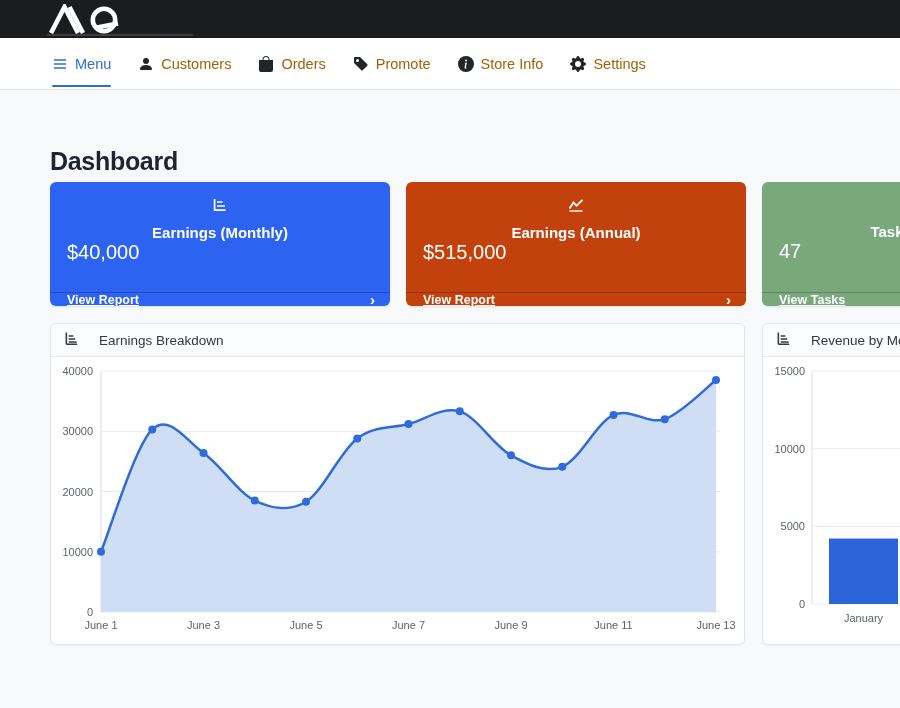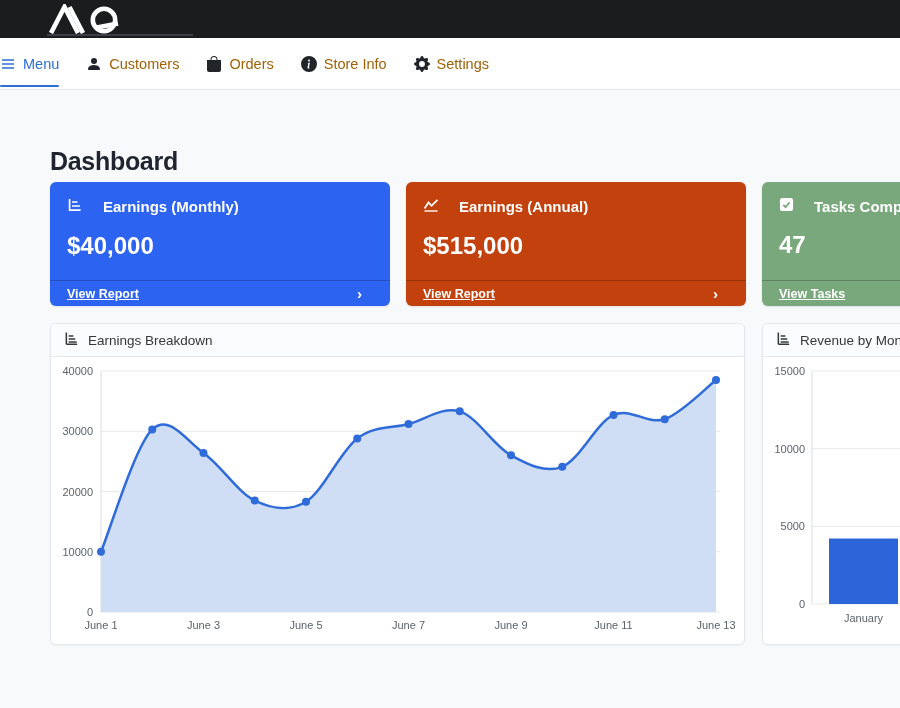--- a/index.html
+++ b/index.html
@@ -15,21 +15,21 @@
     height: 38px; background: #1b1c1e; position: relative;
   }
   .logo-wrap { position: absolute; left: 48px; top: 4px; }
   .logo-underline {
     position: absolute; left: 47px; top: 34px; width: 146px; height: 2px;
     background: #3c3d42;
   }
   
   .navbar {
     height: 52px; background: #ffffff; border-bottom: 1px solid #e4e6e8;
-    display: flex; align-items: stretch; gap: 27px;
+    display: flex; align-items: stretch; padding-left: 52px; gap: 27px;
   }
   .nav-item {
     display: flex; align-items: center; gap: 7px; cursor: pointer;
     font-size: 14.5px; color: #a16207; position: relative;
   }
   .nav-item .nicon { display: flex; align-items: center; }
   .nav-item.active { color: var(--accent); }
   .nav-item.active::after {
     content: ""; position: absolute; left: 0; right: 0; bottom: 2px;
     height: 2px; background: var(--accent); border-radius: 1px;
@@ -41,44 +41,44 @@
     color: #1f2430; letter-spacing: -0.3px;
   }
   
   .cards-row { display: flex; gap: 16px; margin-top: 6px; width: 1200px; }
   .stat-card {
     width: 340px; height: 124px; border-radius: 6px; color: #fff;
     position: relative; box-shadow: 0 1px 2px rgba(0,0,0,.10);
     flex: none;
   }
   .stat-card .card-top { padding: 15px 17px 0 17px; }
-  .card-title { display: flex; align-items: center; gap: 20px;
-    font-size: 15px; font-weight: 700; }
-  .card-value { font-size: 24px; font-weight: 700; margin-top: 16px; }
+  .card-title { display: flex; align-items: center; gap: 8px;
+    font-size: 15px; font-weight: 700; flex-direction: column; }
+  .card-value { font-size: 20px; font-weight: 400; }
   .card-footer {
-    position: absolute; left: 0; right: 0; bottom: 0; height: 26px;
+    position: absolute; left: 0; right: 0; bottom: 0; height: 14px;
     border-top: 1px solid rgba(0,0,0,.22);
     display: flex; align-items: center; justify-content: space-between;
-    padding: 0 28px 0 17px;
+    padding: 0 15px 0 17px;
   }
   .card-link {
     color: #fff; font-size: 12.5px; font-weight: 700;
     text-decoration: underline; cursor: pointer;
   }
   .card-chevron { font-size: 15px; line-height: 1; color: #fff; font-weight: 700; }
   
   .charts-row { display: flex; gap: 17px; margin-top: 17px; width: 1200px; }
   .chart-card {
     background: #fff; border: 1px solid #e3e6ea; border-radius: 6px;
     flex: none; overflow: hidden; box-shadow: 0 1px 2px rgba(0,0,0,.04);
   }
   .chart-card.left  { width: 695px; height: 322px; }
   .chart-card.right { width: 400px; height: 322px; }
   .chart-header {
-    height: 33px; display: flex; align-items: center; gap: 9px;
+    height: 33px; display: flex; align-items: center; gap: 20px;
     padding: 0 13px; background: #fbfcfd; border-bottom: 1px solid #e7e9ec;
     font-size: 13.5px; color: #33383d;
   }
   .chart-body { height: 288px; }
   .chart-svg text { font-family: "Liberation Sans", sans-serif; font-size: 11px; fill: #5d6368; }
 </style>
 </head>
 <body>
 
 <div class="topbar">
@@ -114,20 +114,28 @@
     </span>
     <span>Customers</span>
   </div>
   <div class="nav-item">
     <span class="nicon">
       <svg width="16" height="16" viewBox="0 0 16 16" fill="#212529">
           <path d="M8 1a2.5 2.5 0 0 1 2.5 2.5V4h-5v-.5A2.5 2.5 0 0 1 8 1zm3.5 3v-.5a3.5 3.5 0 1 0-7 0V4H1v10a2 2 0 0 0 2 2h10a2 2 0 0 0 2-2V4h-3.5z"></path>
         </svg>
     </span>
     <span>Orders</span>
+  </div>
+  <div class="nav-item">
+    <span class="nicon">
+      <svg width="16" height="16" viewBox="0 0 16 16" fill="#212529">
+          <path d="M2 1a1 1 0 0 0-1 1v4.586a1 1 0 0 0 .293.707l7 7a1 1 0 0 0 1.414 0l4.586-4.586a1 1 0 0 0 0-1.414l-7-7A1 1 0 0 0 6.586 1H2zm4 3.5a1.5 1.5 0 1 1-3 0 1.5 1.5 0 0 1 3 0z"></path>
+        </svg>
+    </span>
+    <span>Promote</span>
   </div>
   <div class="nav-item">
     <span class="nicon">
       <svg width="16" height="16" viewBox="0 0 16 16" fill="#212529">
           <path d="M8 16A8 8 0 1 0 8 0a8 8 0 0 0 0 16zm.93-9.412-1 4.705c-.07.34.029.533.304.533.194 0 .487-.07.686-.246l-.088.416c-.287.346-.92.598-1.465.598-.703 0-1.002-.422-.808-1.319l.738-3.468c.064-.293.006-.399-.287-.47l-.451-.081.082-.381 2.29-.287zM8 5.5a1 1 0 1 1 0-2 1 1 0 0 1 0 2z"></path>
         </svg>
     </span>
     <span>Store Info</span>
   </div>
   <div class="nav-item">

